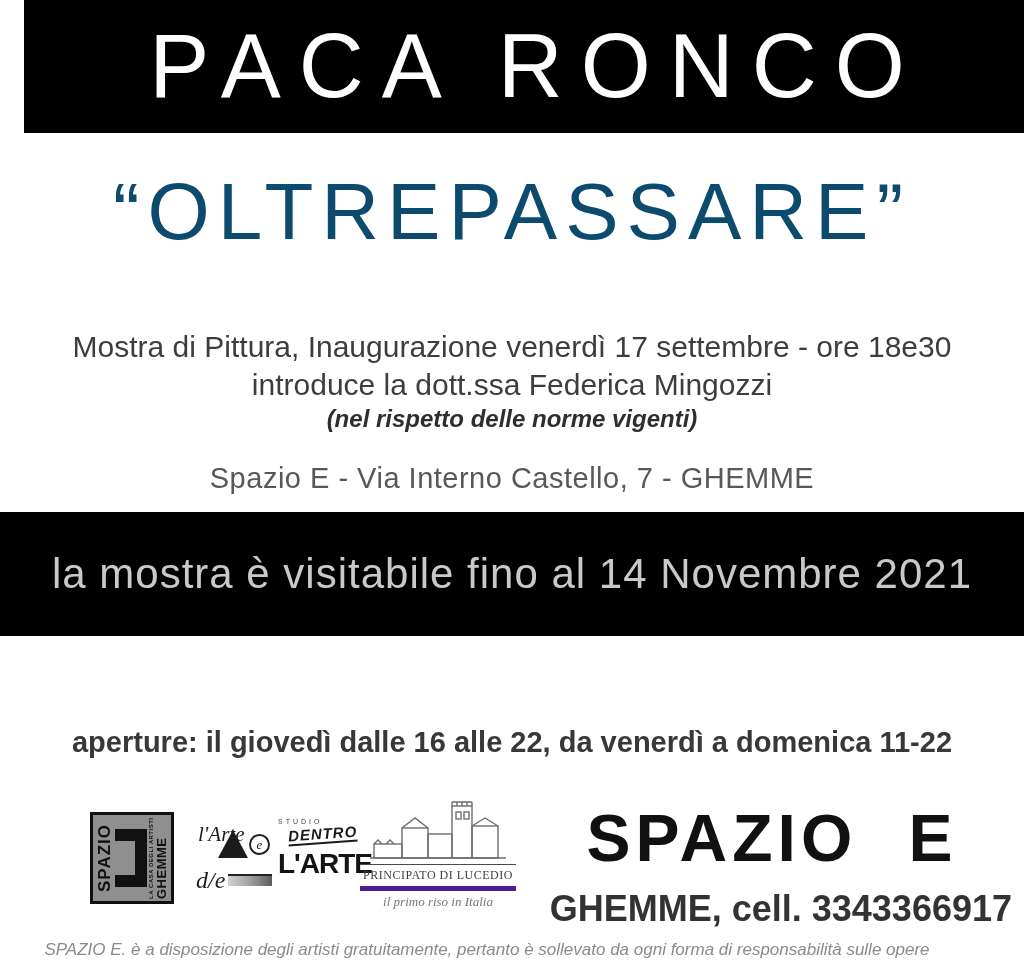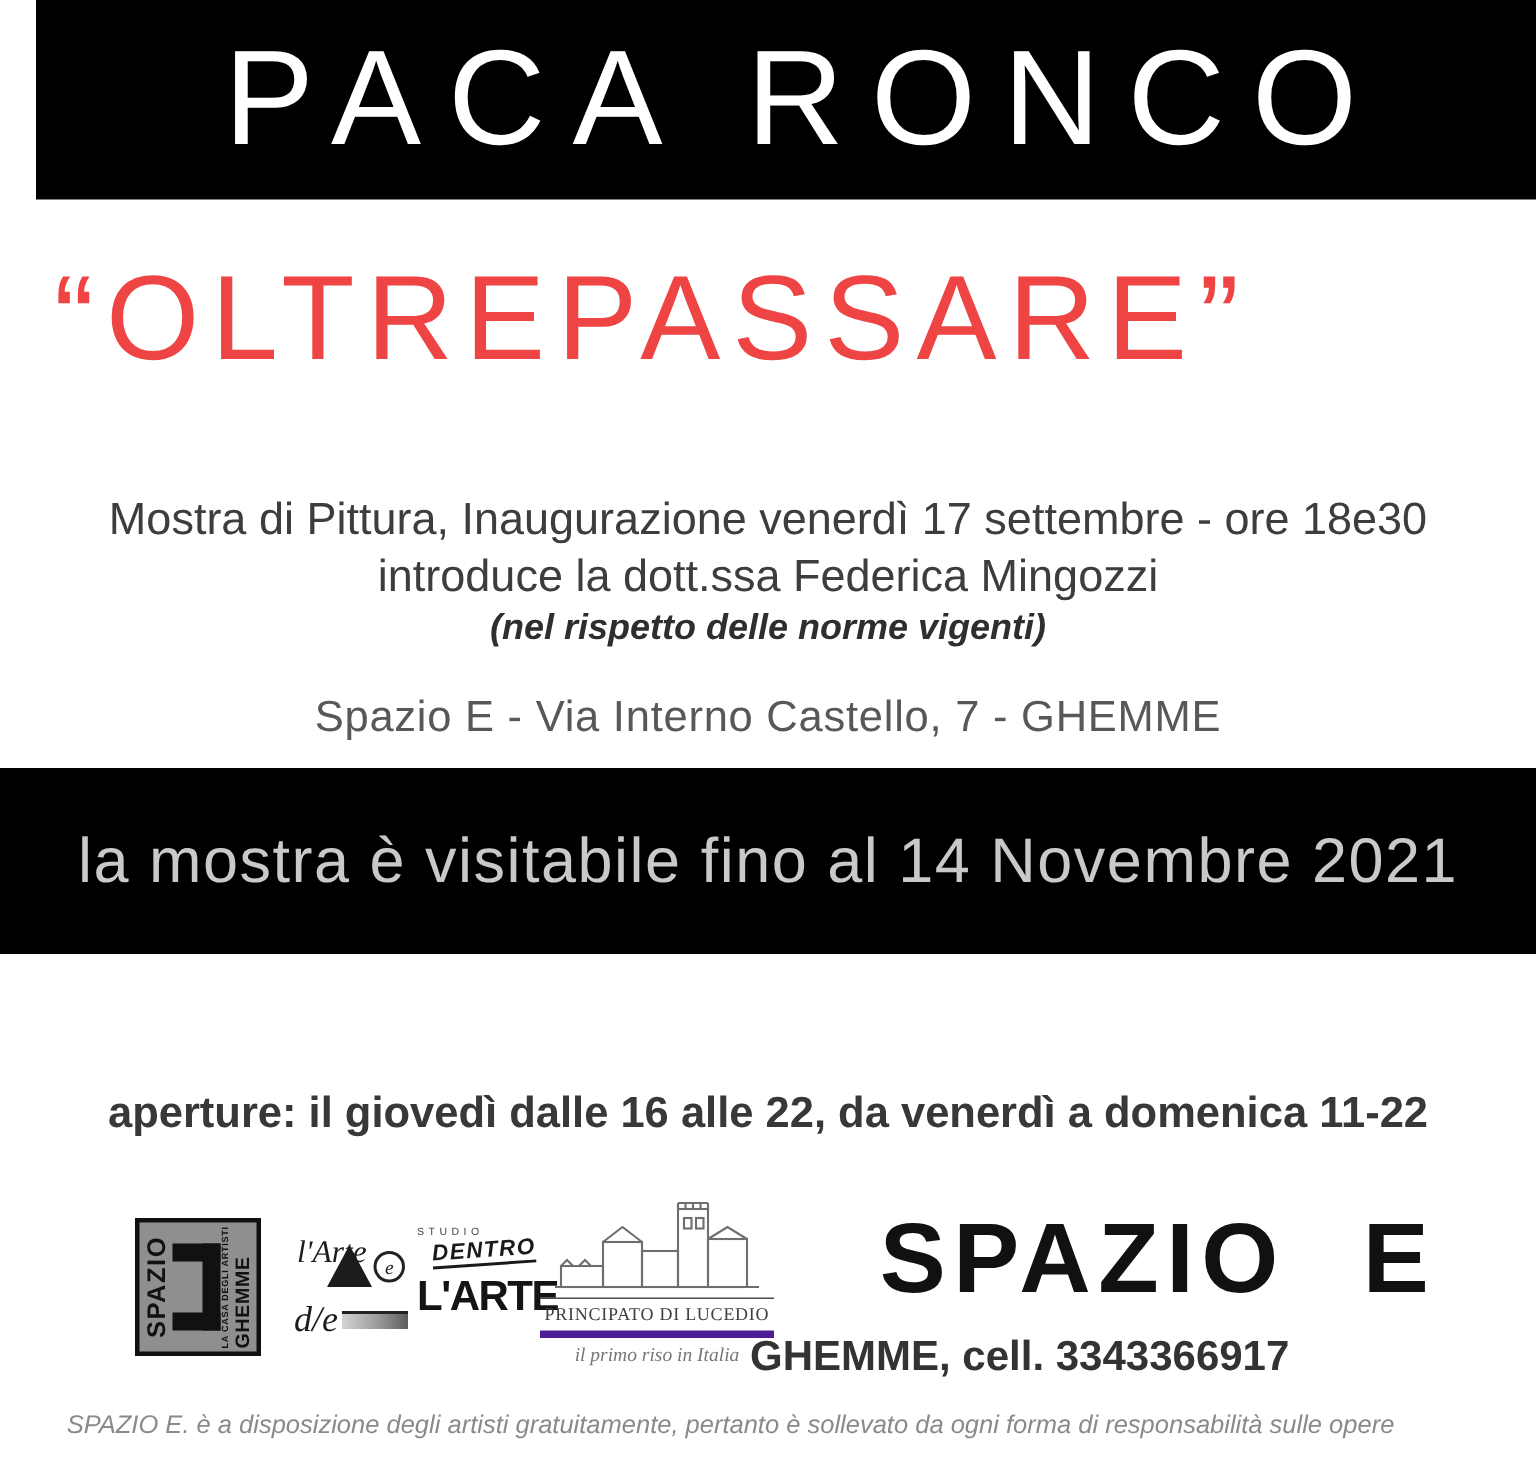--- a/index.html
+++ b/index.html
@@ -10,22 +10,22 @@
   
   .banner-top{
     position:absolute;top:0;left:0;width:1024px;height:133px;background:#000000;
     display:flex;align-items:center;justify-content:center;margin-left:24px;
   }
   .artist-name{
     color:#ffffff;font-size:90px;font-weight:400;letter-spacing:18px;white-space:nowrap;
   }
   
   .title{
-    position:absolute;top:166px;left:0;right:0;
-    font-size:80px;letter-spacing:8px;color:#ef4444;white-space:nowrap;padding-left:36px;
+    position:absolute;top:166px;left:0;right:0;text-align:center;
+    font-size:80px;letter-spacing:8px;color:#0c4a6e;white-space:nowrap;
   }
   .line{position:absolute;left:0;right:0;text-align:center;white-space:nowrap;}
   .mostra{top:330px;font-size:30px;color:#3d3d3d;}
   .intro{top:368px;font-size:30px;color:#3d3d3d;}
   .norme{top:405px;font-size:24px;font-weight:bold;font-style:italic;color:#2e2e2e;}
   .venue{top:462px;font-size:29px;color:#585858;letter-spacing:0.5px;}
   
   .banner-mid{
     position:absolute;top:512px;left:0;width:1024px;height:124px;background:#000000;
     display:flex;align-items:center;justify-content:center;
@@ -74,22 +74,22 @@
   .lucedio-logo{left:360px;top:798px;width:156px;text-align:center;}
   .lucedio-title{font-family:"Liberation Serif",serif;font-size:12px;color:#3f3f3f;letter-spacing:0.5px;
                  border-top:1px solid #4a4a4a;border-bottom:5px solid #4c1d95;padding:3px 0;white-space:nowrap;}
   .lucedio-sub{font-family:"Liberation Serif",serif;font-style:italic;font-size:13px;color:#777;margin-top:3px;}
   
   .space-name{
     position:absolute;top:800px;left:500px;width:512px;text-align:center;
     font-size:66px;font-weight:bold;letter-spacing:5px;word-spacing:28px;color:#111;white-space:nowrap;padding-left:16px;
   }
   .contact{
-    position:absolute;top:888px;left:500px;width:512px;text-align:left;
-    font-size:28px;font-weight:bold;color:#333;white-space:nowrap;
+    position:absolute;top:888px;left:500px;width:512px;text-align:right;
+    font-size:36px;font-weight:bold;color:#333;white-space:nowrap;
   }
   
   .footer{
     position:absolute;top:940px;left:0;right:50px;text-align:center;
     font-size:17px;font-style:italic;color:#8a8a8a;white-space:nowrap;
   }
 </style>
 </head>
 <body>
 

